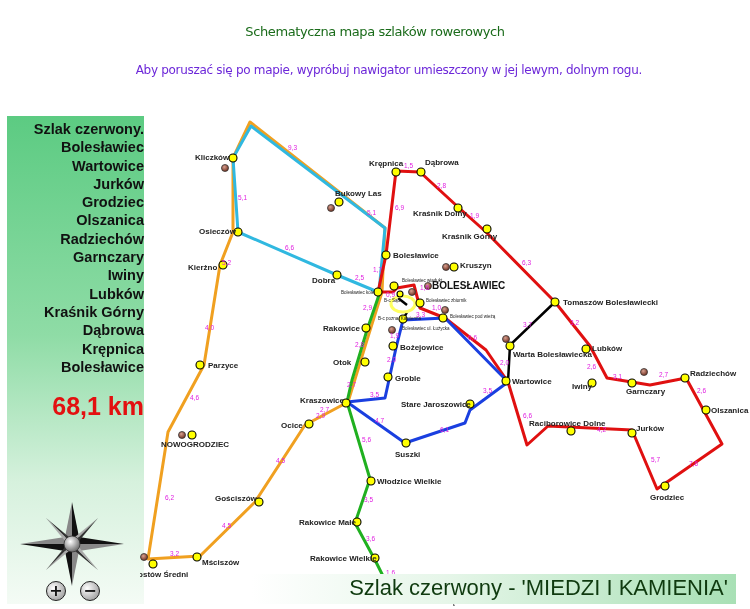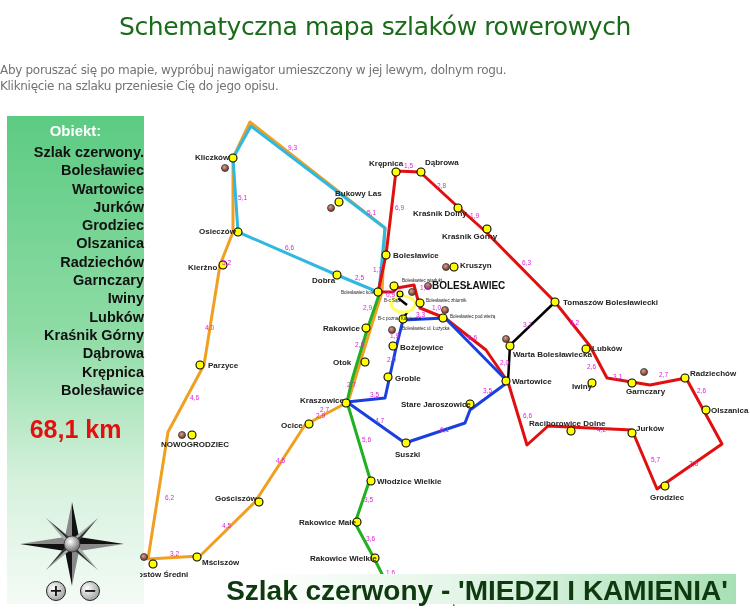--- a/index.html
+++ b/index.html
@@ -1,43 +1,41 @@
 <!DOCTYPE html>
 <html><head>
 <meta charset="utf-8">
 <style>
   html, body { margin:0; padding:0; background:#ffffff; }
   body { width:750px; height:609px; position:relative; overflow:hidden; font-family:"DejaVu Sans", sans-serif; }
-  .title { position:absolute; top:12px; left:0; width:750px; text-align:center; color:#1a6b1a; font-size:25px; font-family:"DejaVu Sans", sans-serif; letter-spacing:-0.4px; }
-  .subtitle { position:absolute; top:62px; left:0; width:642px; text-align:left; color:#737373; font-size:12px; line-height:16px; font-family:"DejaVu Sans", sans-serif; letter-spacing:-0.3px; }
+  .title { position:absolute; top:24px; left:0; width:750px; text-align:center; color:#1a6b1a; font-size:13px; font-family:"DejaVu Sans", sans-serif; letter-spacing:-0.4px; }
+  .subtitle { position:absolute; top:62px; left:0; width:642px; text-align:right; color:#6d28d9; font-size:12px; line-height:16px; font-family:"DejaVu Sans", sans-serif; letter-spacing:-0.3px; }
   .sidebar { position:absolute; left:7px; top:116px; width:137px; height:488px; background:linear-gradient(to bottom, #5ccb82 0%, #8fdca6 45%, #d6f1dd 75%, #f4fbf5 100%); }
   .obj-head { text-align:center; color:#ffffff; font-weight:bold; font-size:15px; margin-top:6px; font-family:"Liberation Sans", sans-serif; }
   .obj-list { text-align:right; margin-top:4px; }
   .obj-item { font-weight:bold; font-size:14.5px; color:#111; line-height:18.3px; font-family:"Liberation Sans", sans-serif; }
-  .km { text-align:center; color:#e31010; font-weight:bold; font-size:25px; margin-top:16px; font-family:"Liberation Sans", sans-serif; }
+  .km { text-align:right; color:#e31010; font-weight:bold; font-size:25px; margin-top:16px; font-family:"Liberation Sans", sans-serif; }
   .compass { position:absolute; left:18px; top:492px; width:110px; height:112px; }
   .footer-bar { position:absolute; left:252px; top:574px; width:484px; height:30px; background:linear-gradient(to right, #ffffff 0%, #e6f6e9 40%, #a8e0b5 100%); }
-  .footer-text { position:absolute; right:8px; top:1px; color:#0f3a0f; font-weight:bold; font-size:28px; font-family:"Liberation Sans", sans-serif; white-space:nowrap; }
+  .footer-text { position:absolute; right:8px; top:1px; color:#0f3a0f; font-weight:normal; font-size:22px; font-family:"Liberation Sans", sans-serif; white-space:nowrap; }
   svg.map { position:absolute; left:140px; top:110px; }
   .lbl { font-family:"Liberation Sans", sans-serif; font-size:8px; font-weight:bold; fill:#222; }
   .lbl-s { font-family:"Liberation Sans", sans-serif; font-size:4.5px; fill:#222; }
   .lbl-big { font-family:"Liberation Sans", sans-serif; font-size:10px; font-weight:bold; fill:#111; }
   .dist { font-family:"Liberation Sans", sans-serif; font-size:6.5px; fill:#e020e0; }
 </style>
 </head>
 <body>
 
 <div class="title">Schematyczna mapa szlaków rowerowych</div>
 <div class="subtitle">
   <div>Aby poruszać się po mapie, wypróbuj nawigator umieszczony w jej lewym, dolnym rogu.</div>
-  <div>Kliknięcie na szlaku przeniesie Cię do jego opisu.</div>
 </div>
 
 <div class="sidebar">
-  <div class="obj-head">Obiekt:</div>
   <div class="obj-list">
     <div class="obj-item">Szlak czerwony.</div>
     <div class="obj-item">Bolesławiec</div>
     <div class="obj-item">Wartowice</div>
     <div class="obj-item">Jurków</div>
     <div class="obj-item">Grodziec</div>
     <div class="obj-item">Olszanica</div>
     <div class="obj-item">Radziechów</div>
     <div class="obj-item">Garnczary</div>
     <div class="obj-item">Iwiny</div>

